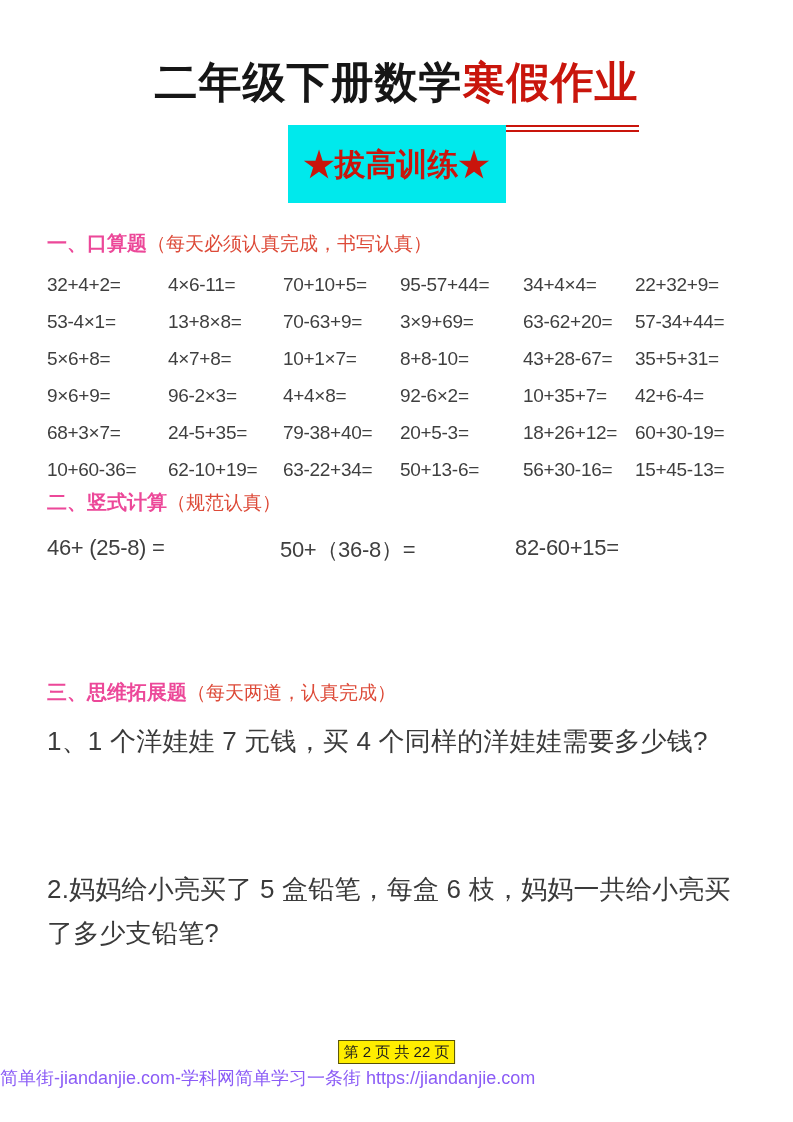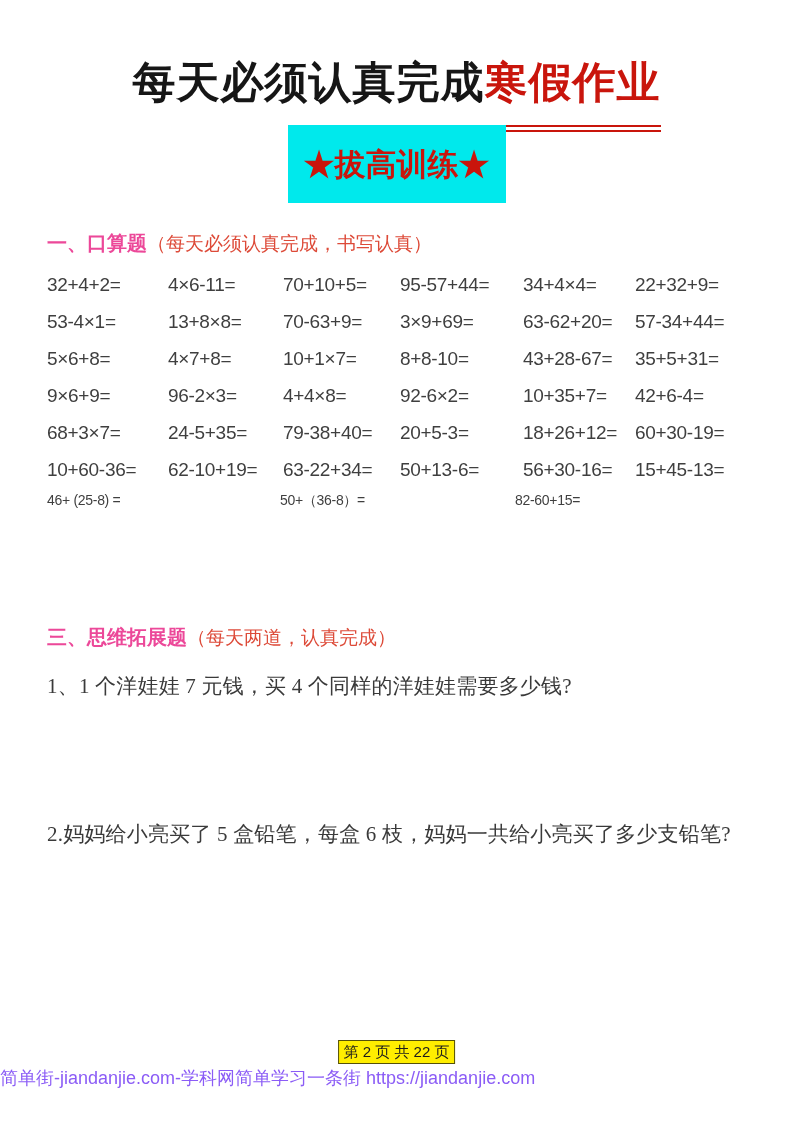--- a/index.html
+++ b/index.html
@@ -53,34 +53,33 @@
     display:grid;
     grid-template-columns:121px 115px 117px 123px 112px 1fr;
     grid-auto-rows:37px;
     align-items:center;
     font-size:19px;
     color:#3f3f3f;
     letter-spacing:-0.3px;
   }
   
   .vert-row {
-    margin-top:4px;
+    margin-top:20px;
     display:grid;
     grid-template-columns:233px 235px 1fr;
-    font-size:14px;
+    font-size:22px;
     color:#3f3f3f;
     letter-spacing:-0.3px;
   }
   
   .word-prob {
-    font-size:21px;
+    font-size:26px;
     color:#3a3a3a;
     line-height:44px;
     letter-spacing:0.2px;
-    font-family:Liberation Serif, serif;
   }
   .word-prob-1 { margin-top:14px; }
   .word-prob-2 { margin-top:104px; max-width:700px; }
   
   .page-badge {
     position:absolute;
     top:1040px; left:50%;
     transform:translateX(-50%);
     background:#ffee00;
     border:1px solid #55510a;
@@ -99,21 +98,21 @@
     color:#8b5cf6;
     white-space:nowrap;
   }
 </style>
 </head>
 <body>
 
 <div class="page">
 
   <div class="title-wrap">
-    <span class="title-black">每天必须认真完成</span><span class="title-red">寒假作业</span>
+    <span class="title-black">二年级下册数学</span><span class="title-red">寒假作业</span>
   </div>
 
   <div class="banner-wrap">
     <span class="banner">★拔高训练★</span>
   </div>
 
   <div class="content">
 
     <div class="sec-head">
       <span class="h">一、口算题</span><span class="n">（每天必须认真完成，书写认真）</span>
@@ -151,20 +150,23 @@
       <span>18+26+12=</span>
       <span>60+30-19=</span>
       <span>10+60-36=</span>
       <span>62-10+19=</span>
       <span>63-22+34=</span>
       <span>50+13-6=</span>
       <span>56+30-16=</span>
       <span>15+45-13=</span>
     </div>
 
+    <div class="sec-head sec-head-2">
+      <span class="h">二、竖式计算</span><span class="n">（规范认真）</span>
+    </div>
 
     <div class="vert-row">
       <span>46+ (25-8) =</span>
       <span>50+（36-8）=</span>
       <span>82-60+15=</span>
     </div>
 
     <div class="sec-head sec-head-3">
       <span class="h">三、思维拓展题</span><span class="n">（每天两道，认真完成）</span>
     </div>

